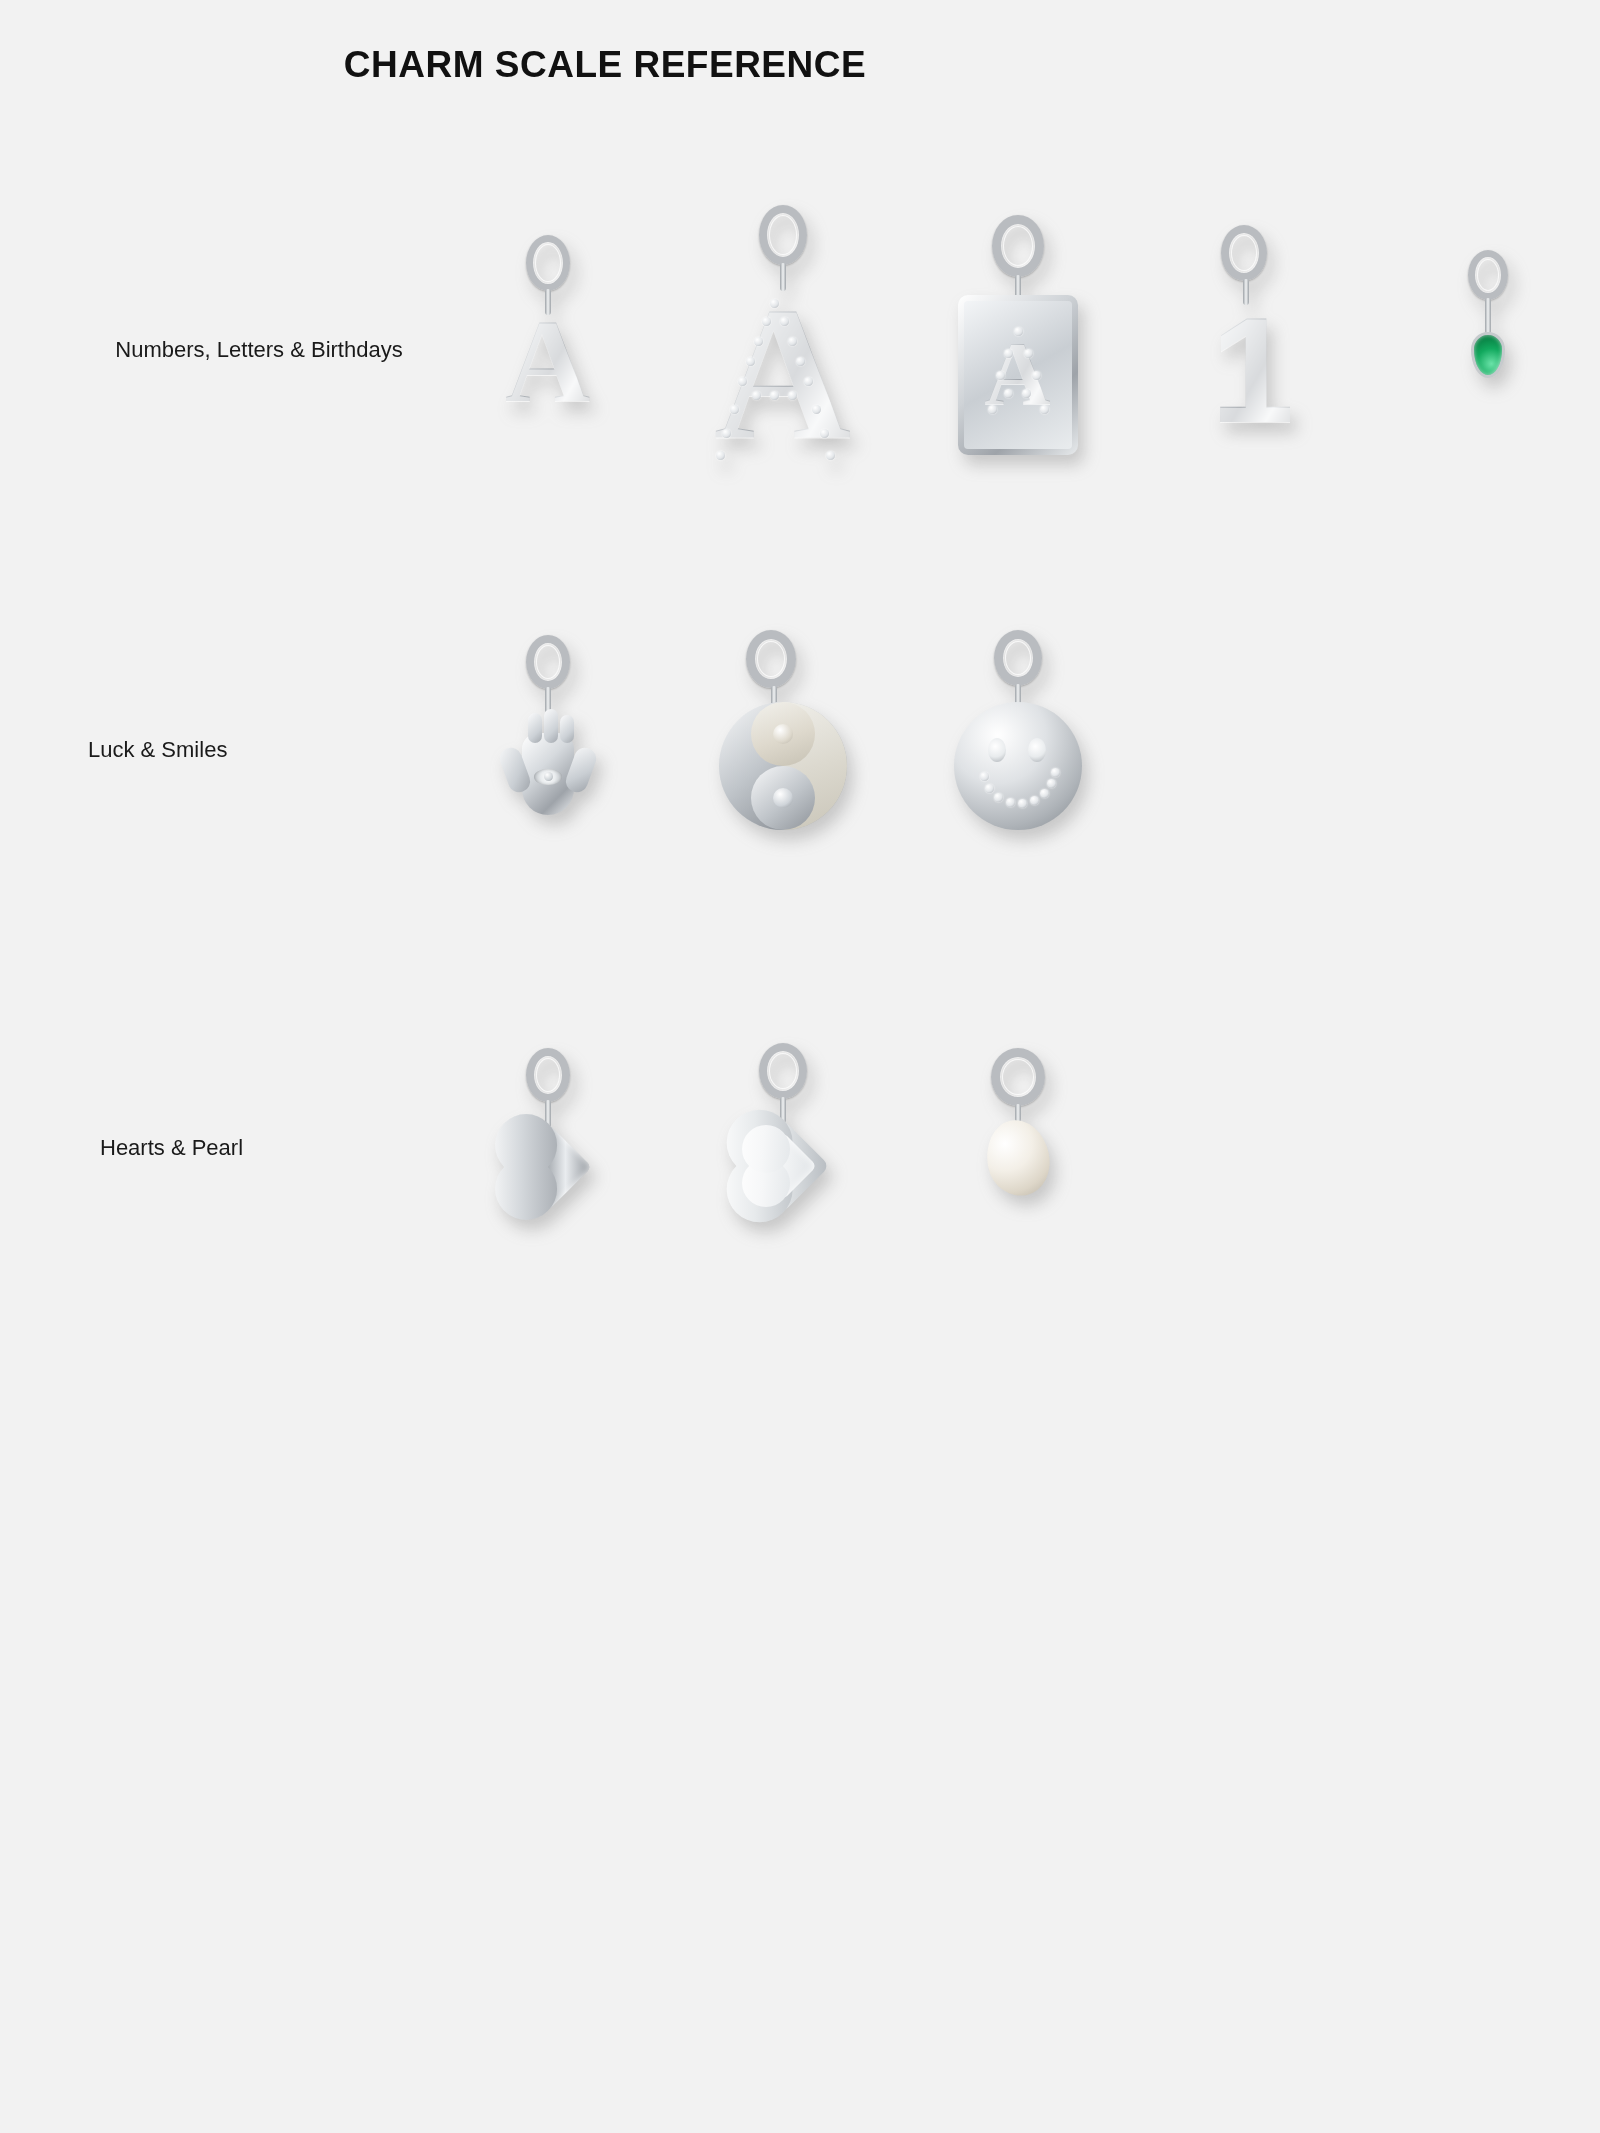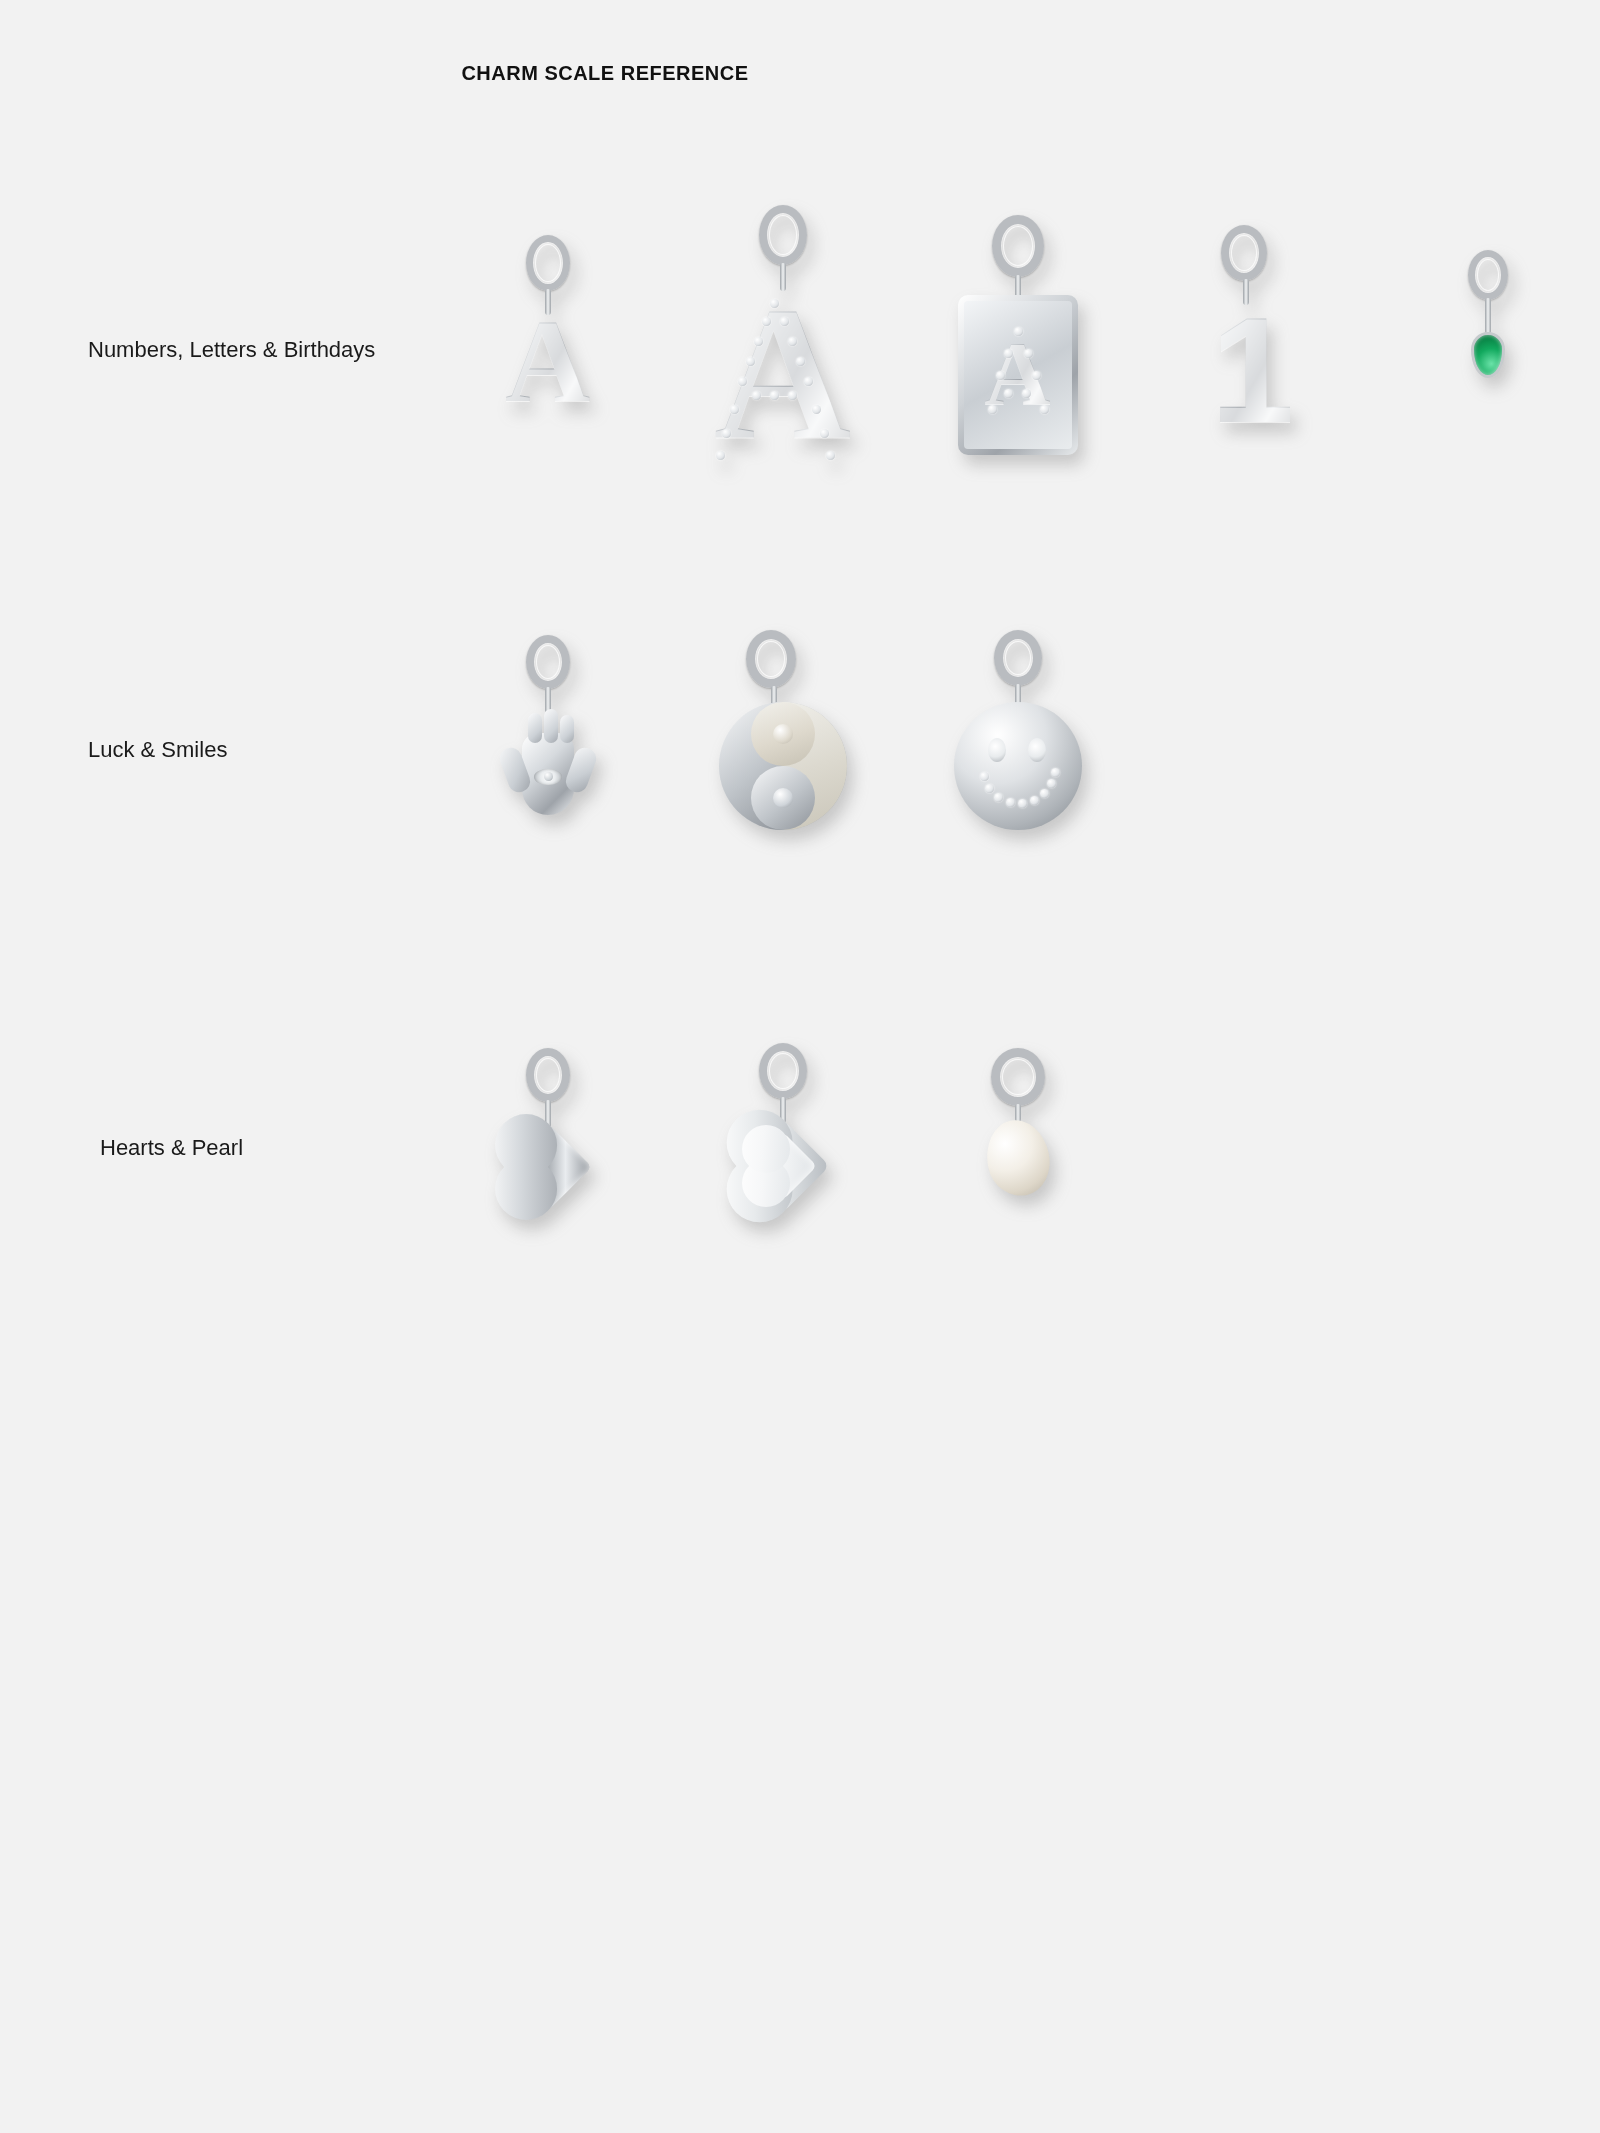--- a/index.html
+++ b/index.html
@@ -8,25 +8,25 @@
     width: 1600px;
     height: 2133px;
     background: #f2f2f2;
     font-family: "Liberation Sans", sans-serif;
     position: relative;
     overflow: hidden;
   }
 
   .page-title {
     position: absolute;
-    top: 62px;
+    top: 44px;
     left: 0;
     width: 1600px;
     text-align: center;
-    font-size: 20px;
+    font-size: 37px;
     font-weight: bold;
     letter-spacing: 0.5px;
     color: #111;
   }
   
   .page-title-inner {
     display: inline-block;
     transform: translateX(-195px);
   }
 
@@ -192,21 +192,21 @@
 </style>
 </head>
 <body>
 
 <div class="page-title">
   <span class="page-title-inner">CHARM SCALE REFERENCE</span>
 </div>
 
 <div class="rows">
 
-  <div class="row" style="height:400px;">
+  <div class="row" style="height:400px;text-align:center;">
     <div class="row-label">Numbers, Letters &amp; Birthdays</div>
     <div class="charms">
 
       <div class="charm-cell">
         <div class="charm" style="width:110px;height:230px;">
           <div class="bail" style="top:0;width:44px;height:56px;border-width:7px;border-radius:50%;"></div>
           <div class="link-bar" style="top:54px;height:26px;"></div>
           <div class="letterA" style="position:absolute;top:68px;left:50%;transform:translateX(-50%);font-size:118px;">A</div>
         </div>
       </div>

